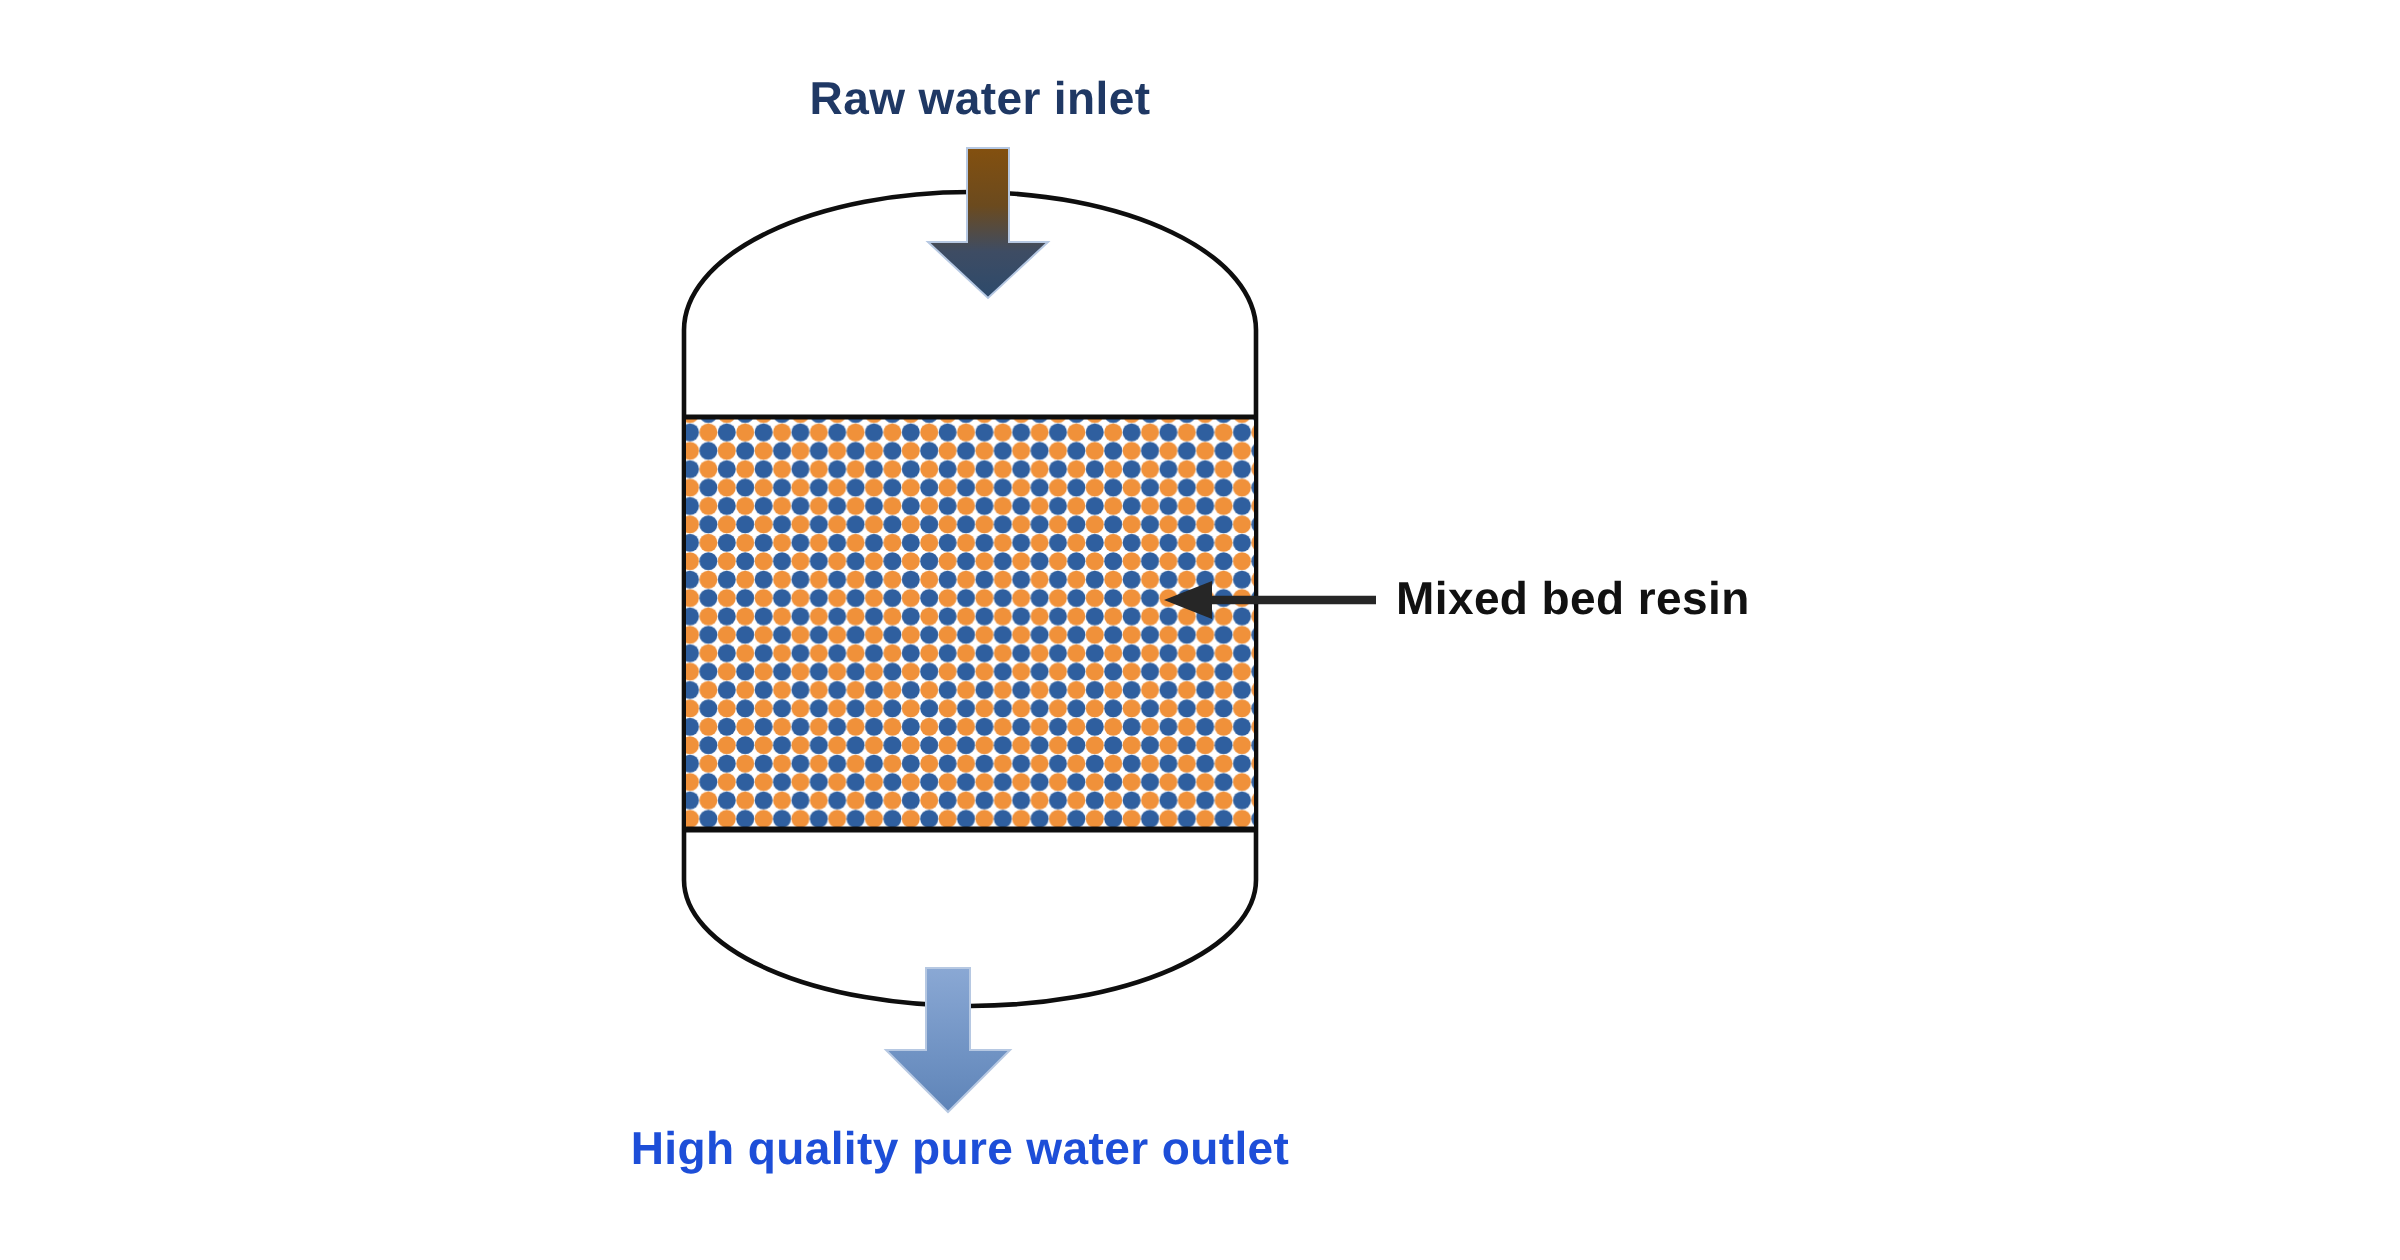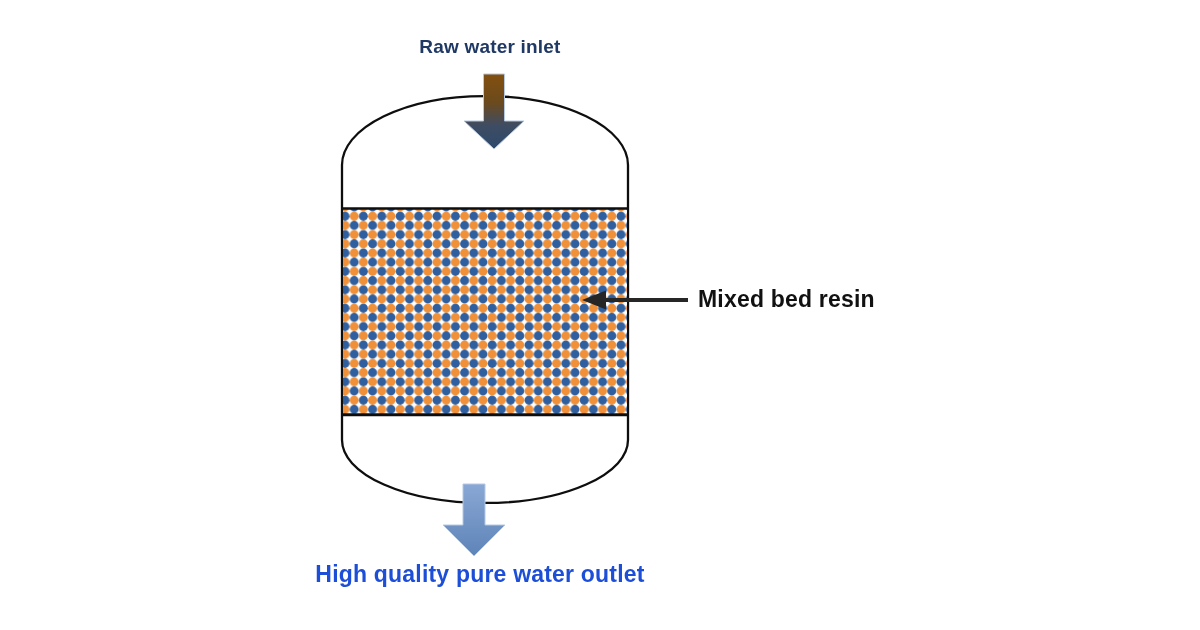--- a/index.html
+++ b/index.html
@@ -26,21 +26,21 @@
   .label {
     position: absolute;
     font-weight: 700;
     white-space: nowrap;
   }
   .inlet-label {
     left: 340px;
     top: 36px;
     width: 300px;
     text-align: center;
-    font-size: 19px;
+    font-size: 23px;
     letter-spacing: 0.2px;
   }
   .resin-label {
     left: 698px;
     top: 286px;
     font-size: 23px;
     letter-spacing: 0.2px;
   }
   .outlet-label {
     left: 300px;

